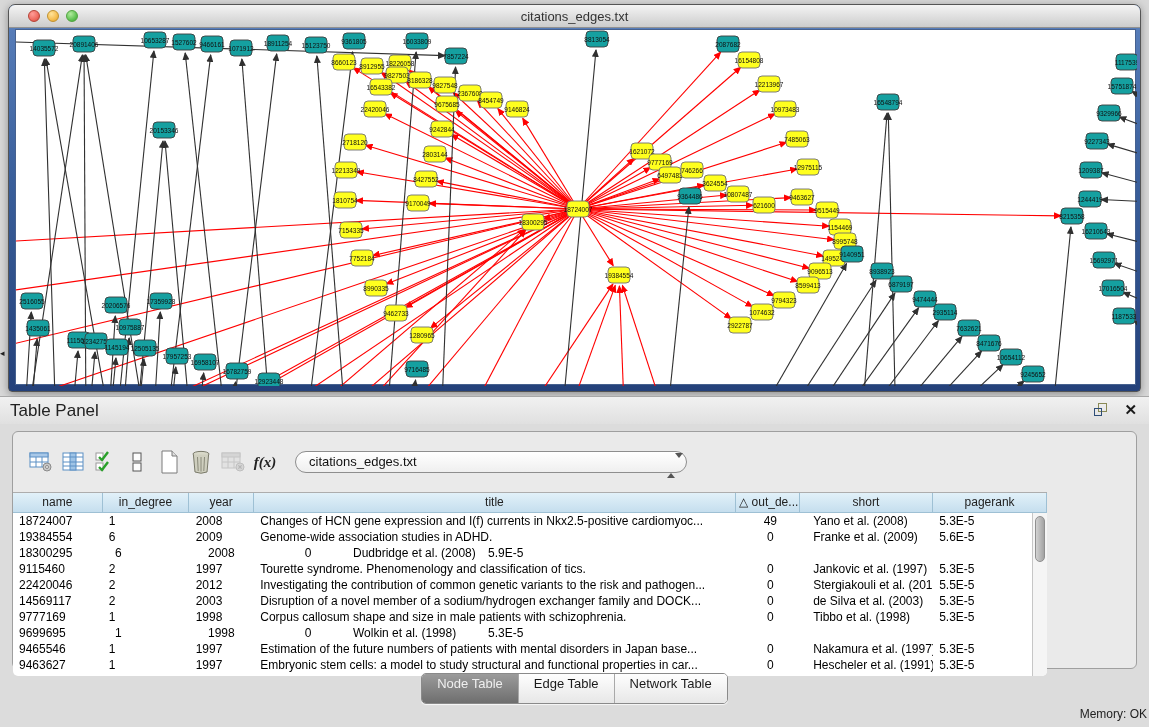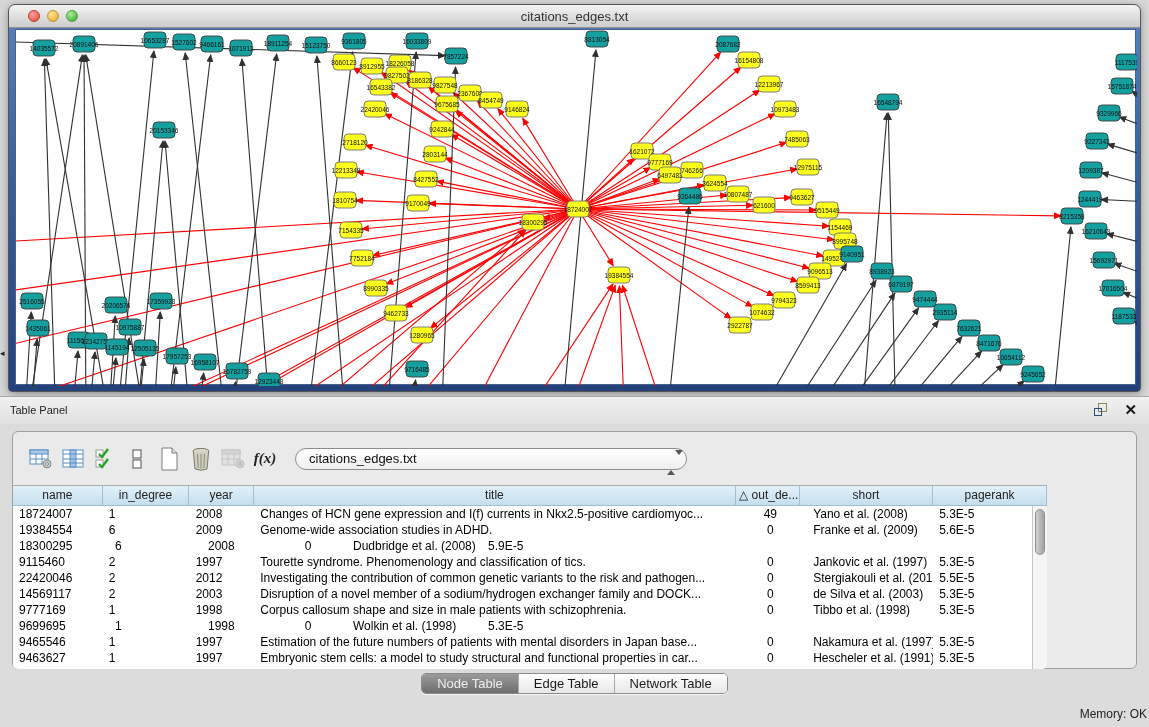--- a/index.html
+++ b/index.html
@@ -28,30 +28,30 @@
   .n-y { fill:#ffff1e; stroke:#707070; stroke-width:.9; }
   .n-t { fill:#15a0a0; stroke:#3c3c3c; stroke-width:.9; }
   .nl  { font-family:"Liberation Sans",sans-serif; font-size:6.5px; fill:#101010; text-anchor:middle; }
 
   #collapse-handle { position:absolute; left:0; top:348px; font-size:9px; color:#222; cursor:pointer; }
 
   
   #table-panel { position:absolute; left:0; top:396px; width:1149px; height:331px;
     background:#dcdcdc; border-top:1px solid #a8a8a8; }
   #panel-header { position:relative; height:27px; background:linear-gradient(#f1f1f1,#e0e0e0); }
-  #panel-header .ph-title { position:absolute; left:10px; top:0; line-height:27px; font-size:11px; color:#222; }
+  #panel-header .ph-title { position:absolute; left:10px; top:0; line-height:27px; font-size:17px; color:#222; }
   #panel-header .ph-icons { position:absolute; right:12px; top:5px; display:flex; gap:14px; align-items:center; }
   .float-ic { position:relative; width:16px; height:15px; }
   .float-ic .sq1 { position:absolute; left:4px; top:1px; width:9px; height:9px; border:1px solid #8a8a55; background:transparent; }
   .float-ic .sq2 { position:absolute; left:0;  top:6px; width:8px; height:8px; border:1px solid #2e4d77; }
   .close-x { font-size:15px; font-weight:bold; color:#1a1a1a; line-height:15px; cursor:pointer; }
 
   #inner-panel { position:absolute; left:12px; top:34px; width:1125px; height:238px;
     background:#eaeaea; border:1px solid #9f9f9f; border-radius:6px; }
-  #toolbar { display:flex; align-items:center; height:53px; padding-left:12px; }
+  #toolbar { display:flex; align-items:center; height:60px; padding-left:12px; }
   .tool-btn { width:32px; height:28px; display:flex; align-items:center; justify-content:center; cursor:pointer; }
   .tool-btn.disabled { opacity:.45; cursor:default; }
   .fx { font-family:"Liberation Serif",serif; font-style:italic; font-weight:bold; font-size:15px; color:#222; }
   #combo { position:relative; margin-left:14px; width:392px; height:22px; border:1px solid #8e8e8e;
     border-radius:12px; background:linear-gradient(#ffffff,#efefef); font-size:13px; color:#111;
     line-height:20px; padding-left:13px; cursor:pointer; }
   #combo .stepper { position:absolute; right:10px; top:4px; width:9px; height:14px; }
   #combo .stepper .up   { width:0; height:0; border-left:4px solid transparent; border-right:4px solid transparent; border-bottom:5px solid #555; margin-bottom:3px; }
   #combo .stepper .down { width:0; height:0; border-left:4px solid transparent; border-right:4px solid transparent; border-top:5px solid #555; }
 
@@ -64,21 +64,21 @@
   #tbody .trow { display:flex; height:16px; }
   .td { font-size:12px; color:#000; line-height:16px; padding-left:6px; white-space:nowrap; overflow:hidden; }
   .c0{width:96px;} .c1{width:93px;} .c2{width:69px;} .c3{width:517px;} .c4{width:68px;text-align:center;} .c5{width:143px;} .c6{width:122px;}
   .td.c5{ padding-left:14px; }
   #vscroll { position:absolute; right:0; top:20px; width:15px; height:164px;
     background:#f5f5f5; border-left:1px solid #c6c6c6; }
   #vscroll .thumb { position:absolute; left:2px; top:3px; width:10px; height:46px; border-radius:6px;
     background:linear-gradient(90deg,#d2d2d2,#a2a2a2); border:1px solid #8f8f8f; }
 
   #tabs-row { position:absolute; left:0; top:276px; width:100%; text-align:center; }
-  #seg-tabs { display:inline-flex; height:21px; border:1px solid #8a8a8a; border-radius:5px;
+  #seg-tabs { display:inline-flex; height:31px; border:1px solid #8a8a8a; border-radius:5px;
     overflow:hidden; background:#fff; box-shadow:0 1px 1px rgba(255,255,255,.8); }
   .seg { font-size:13px; line-height:20px; padding:0 15px; color:#1a1a1a;
     background:linear-gradient(#fefefe,#e7e7e7); border-left:1px solid #a9a9a9; cursor:pointer; white-space:nowrap; }
   .seg:first-child { border-left:none; }
   .seg.active { background:linear-gradient(#9b9b9b,#6e6e6e); color:#efefef; }
 
   #status-bar { position:absolute; left:0; bottom:0; width:100%; height:26px;margin-left:32px; }
   #status-bar .mem { position:absolute; right:34px; top:6px; font-size:12px; color:#222; }
   #status-bar .dot { position:absolute; right:12px; top:5px; width:14px; height:14px; border-radius:50%;
     background:radial-gradient(circle at 35% 30%,#9fe79f,#46c246 65%,#2da32d); border:1px solid #8f8f8f; cursor:pointer; }

